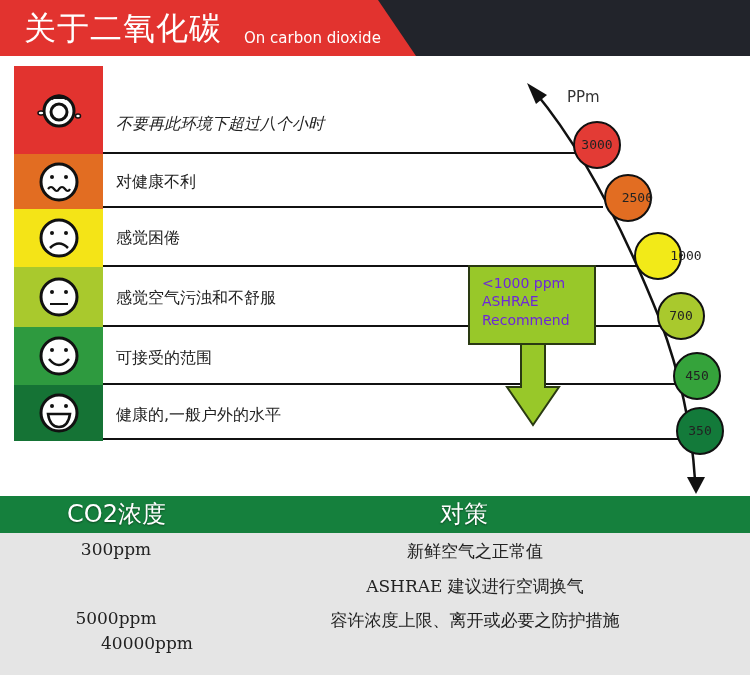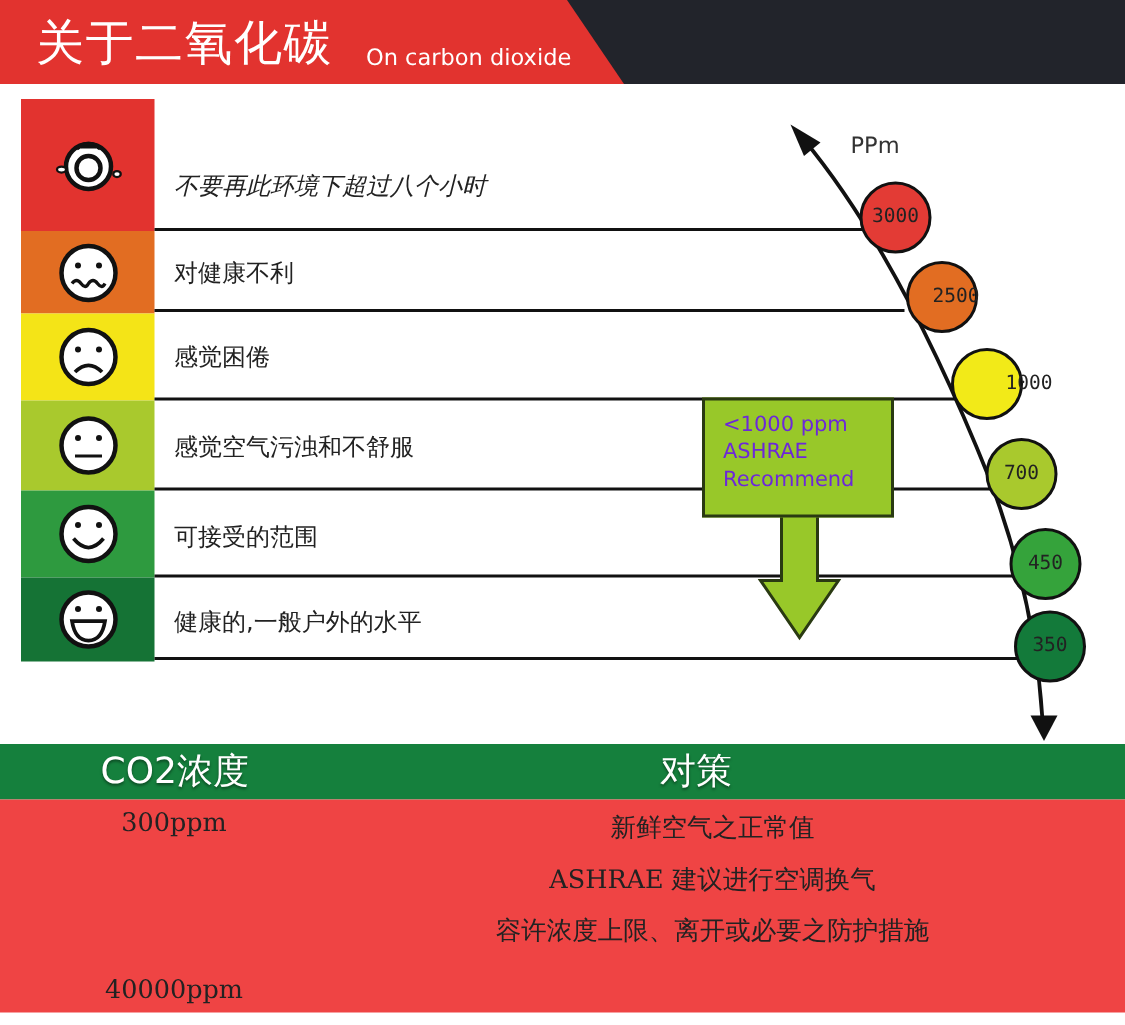--- a/index.html
+++ b/index.html
@@ -12,21 +12,21 @@
   .face{position:absolute;left:50%;top:50%;transform:translate(-50%,-50%);width:42px;height:42px;}
   .row-text{position:absolute;left:116px;font-size:16px;color:#222;white-space:nowrap;}
   .row-line{position:absolute;left:103px;height:2px;background:#111;}
   .diagram{position:absolute;left:0;top:0;width:750px;height:500px;}
   .bubble-label{position:absolute;font-family:"DejaVu Sans Mono","Liberation Mono",monospace;font-size:13px;color:#222;text-align:center;width:50px;}
   .ppm-label{position:absolute;left:567px;top:88px;font-size:15px;color:#333;}
   .rec-box{position:absolute;left:468px;top:265px;width:128px;height:80px;background:#98c829;border:2px solid #2a3a12;box-sizing:border-box;}
   .rec-text{position:absolute;left:12px;font-size:14px;color:#6d28d9;white-space:nowrap;line-height:17px;}
   .tbl-head{position:absolute;left:0;top:496px;width:750px;height:37px;background:#15803d;}
   .th{position:absolute;top:2px;color:#fff;font-size:24px;line-height:32px;text-shadow:0 1px 2px rgba(0,0,0,0.45);white-space:nowrap;}
-  .tbl-body{position:absolute;left:0;top:533px;width:750px;height:142px;background:#ef4444;}
+  .tbl-body{position:absolute;left:0;top:533px;width:750px;height:142px;background:#e5e5e5;}
   .td{position:absolute;font-family:"DejaVu Serif","Liberation Serif",serif;font-size:17px;color:#222;white-space:nowrap;}
   .td-ppm{left:0;width:232px;text-align:center;}
   .td-act{left:232px;width:486px;text-align:center;}
 </style>
 </head>
 <body>
 
 <div class="header">
   <div class="header-red"></div>
   <div class="header-title">关于二氧化碳</div>
@@ -127,15 +127,16 @@
 </div>
 
 <div class="tbl-head">
   <div class="th" style="left:67px;">CO2浓度</div>
   <div class="th" style="left:440px;text-align:right;">对策</div>
 </div>
 <div class="tbl-body">
   <div class="td td-ppm" style="top:6px;">300ppm</div>
   <div class="td td-act" style="top:7px;">新鲜空气之正常值</div>
   <div class="td td-act" style="top:42px;">ASHRAE 建议进行空调换气</div>
+  <div class="td td-ppm" style="top:75px;">5000ppm</div>
   <div class="td td-act" style="top:76px;">容许浓度上限、离开或必要之防护措施</div>
-  <div class="td td-ppm" style="top:117px;">40000ppm</div>
+  <div class="td td-ppm" style="top:100px;margin-left:31px;">40000ppm</div>
 </div>
 
 </body></html>

